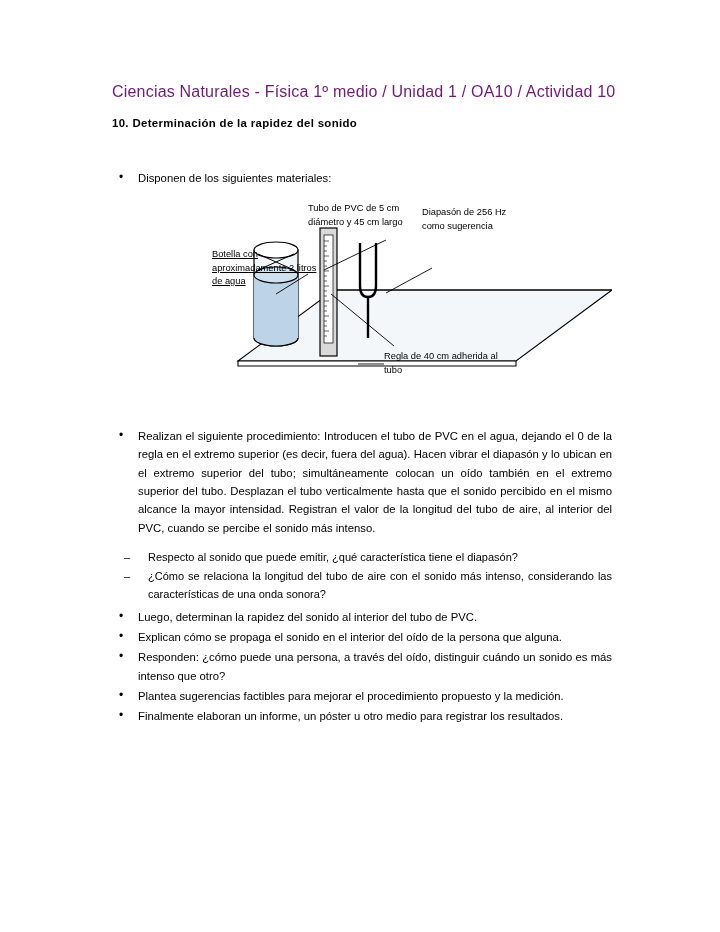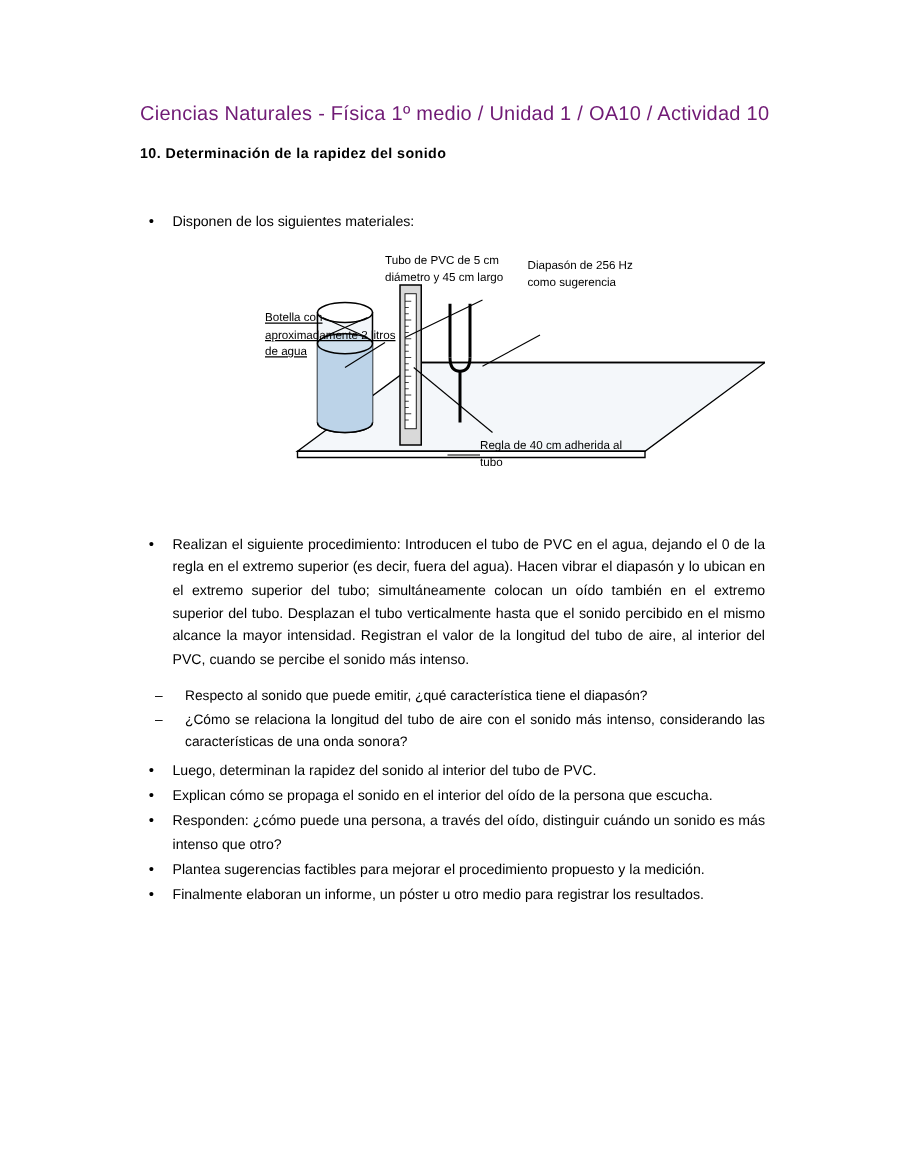--- a/index.html
+++ b/index.html
@@ -225,21 +225,21 @@
       <li>
         <span>¿Cómo se relaciona la longitud del tubo de aire con el sonido más intenso, considerando las características de una onda sonora?</span>
       </li>
     </ul>
 
     <ul class="bullets" style="">
       <li class="tight">
         <span>Luego, determinan la rapidez del sonido al interior del tubo de PVC.</span>
       </li>
       <li class="tight">
-        <span>Explican cómo se propaga el sonido en el interior del oído de la persona que escucha.</span>
+        <span>Explican cómo se propaga el sonido en el interior del oído de la persona que alguna.</span>
       </li>
       <li class="tight">
         <span>Responden: ¿cómo puede una persona, a través del oído, distinguir cuándo un sonido es más intenso que otro?</span>
       </li>
       <li class="tight">
         <span>Plantea sugerencias factibles para mejorar el procedimiento propuesto y la medición.</span>
       </li>
       <li class="tight">
         <span>Finalmente elaboran un informe, un póster u otro medio para registrar los resultados.</span>
       </li>

